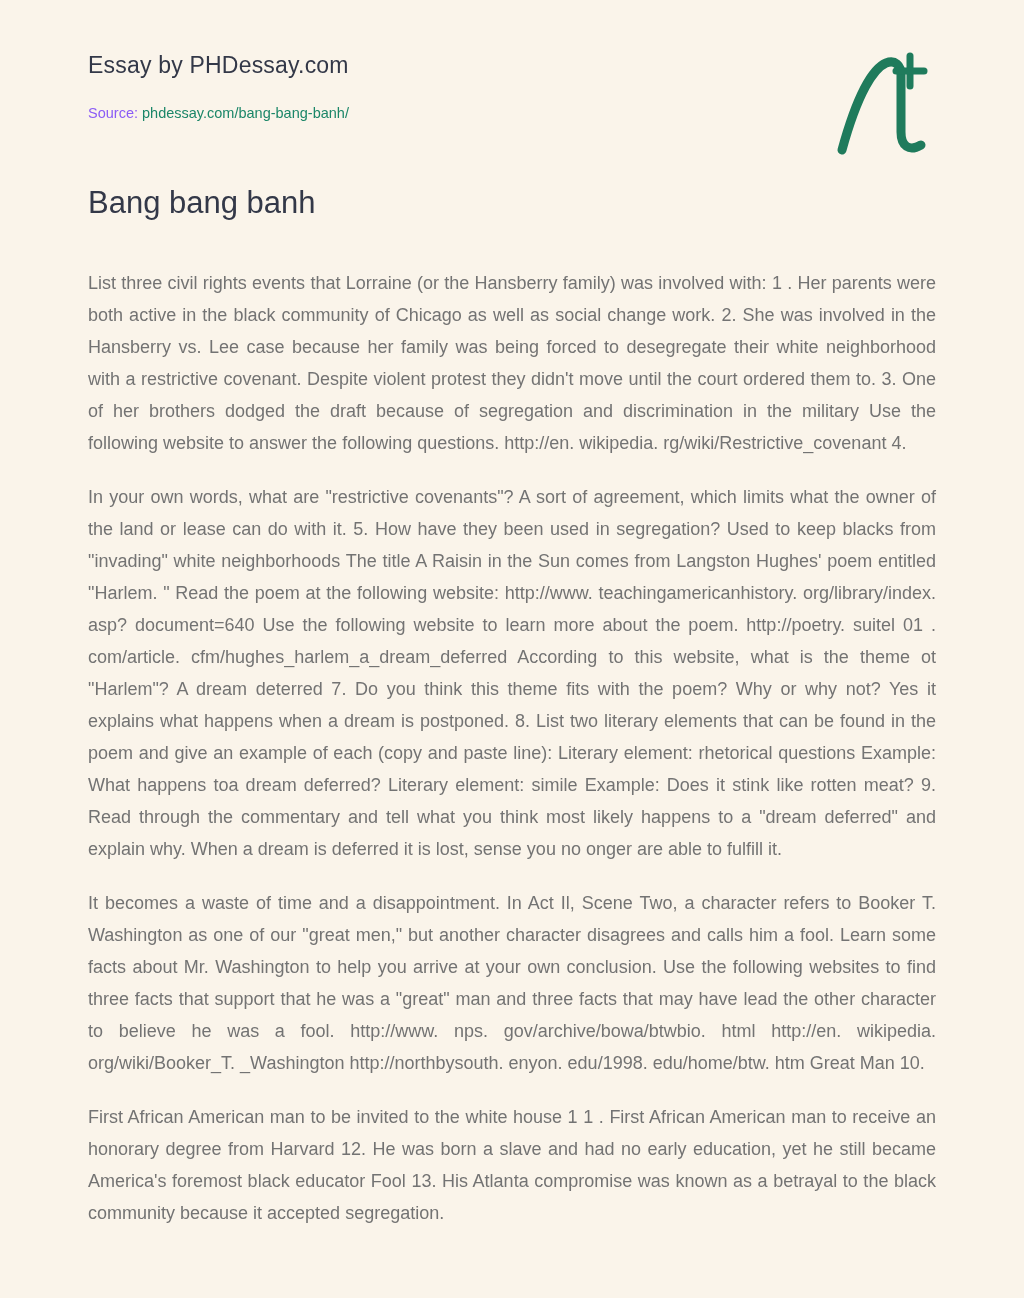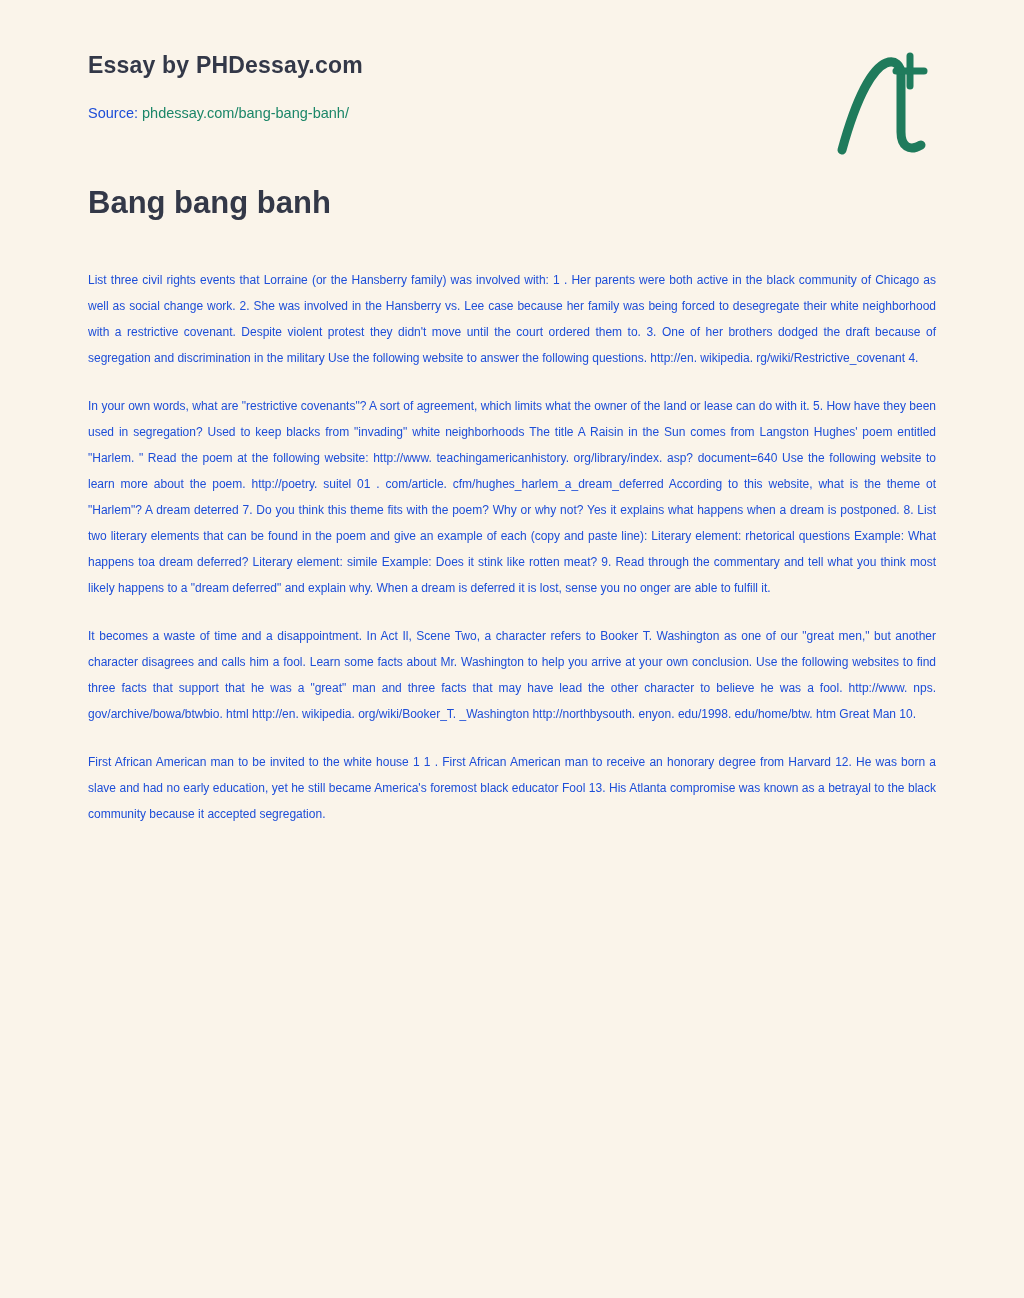--- a/index.html
+++ b/index.html
@@ -11,56 +11,56 @@
   }
   .page {
     position: relative;
     width: 1024px;
     min-height: 1298px;
     padding: 52px 88px 70px 88px;
     background: #faf4ea;
   }
   .byline {
     font-size: 23px;
-    font-weight: 700;
+    font-weight: 400;
     color: #333848;
     letter-spacing: 0.2px;
   }
   .source-line {
     margin-top: 26px;
     font-size: 14.5px;
   }
-  .source-label { color: #1d4ed8; }
+  .source-label { color: #8b5cf6; }
   .source-link {
     color: #1b8668;
     text-decoration: none;
     cursor: pointer;
     text-align: right;
   }
   .logo {
     position: absolute;
     top: 48px;
     right: 92px;
     width: 104px;
     height: 116px;
   }
   .article-title {
     margin-top: 64px;
     font-size: 31px;
-    font-weight: 700;
+    font-weight: 400;
     color: #333848;
   }
   .article-body {
     margin-top: 46px;
   }
   .article-body p {
     margin: 0 0 22px 0;
-    font-size: 12px;
-    line-height: 26px;
-    color: #1d4ed8;
+    font-size: 18px;
+    line-height: 32px;
+    color: #737373;
     text-align: justify;
   }
 </style>
 </head>
 <body>
 
 <div class="page">
 
   <div class="byline">Essay by PHDessay.com</div>
 

